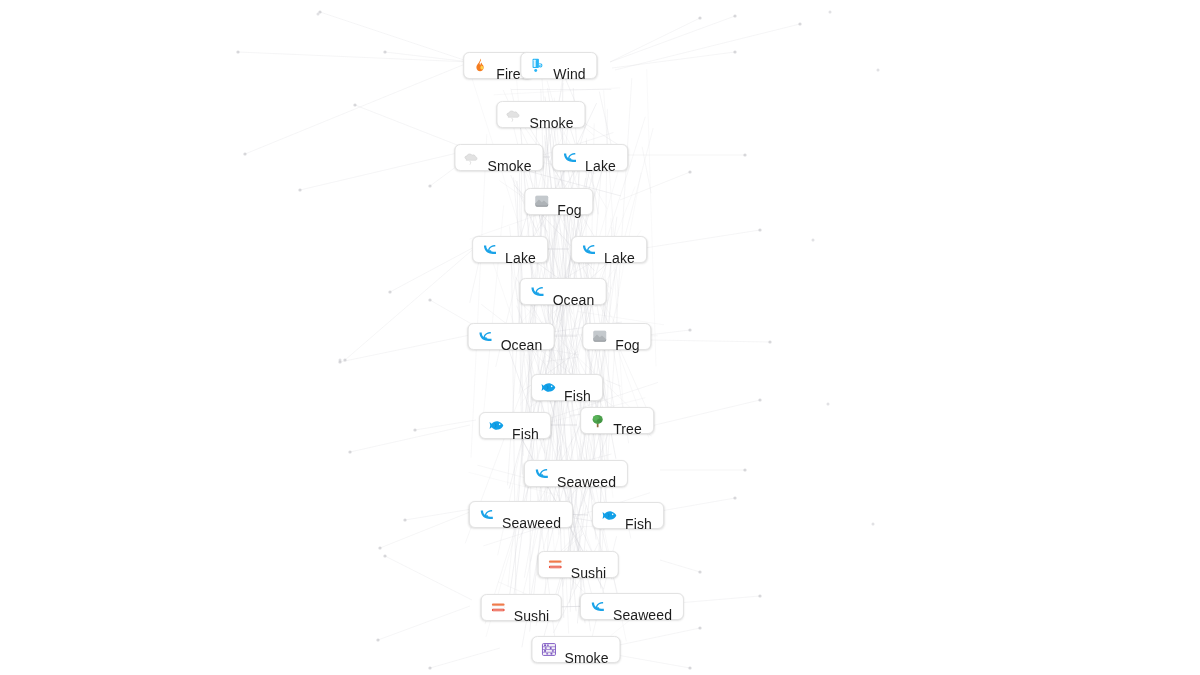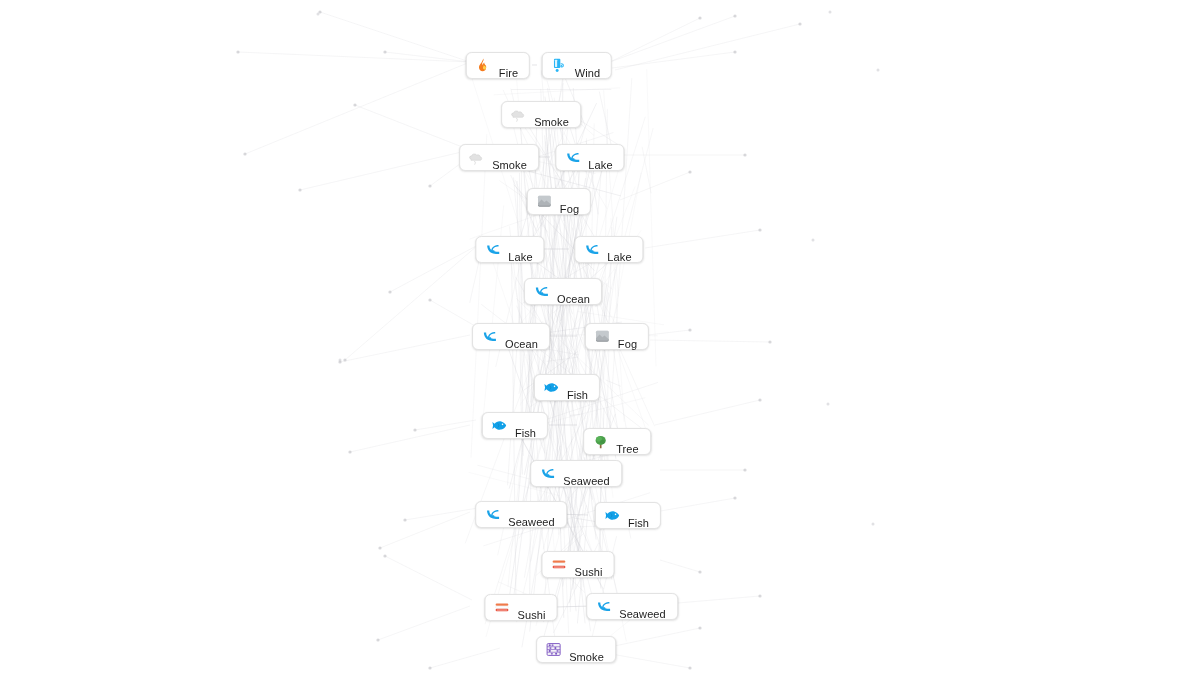--- a/index.html
+++ b/index.html
@@ -34,21 +34,21 @@
     border: 1px solid #e3e3e3;
     border-radius: 6px;
     box-shadow: 0 1px 2px rgba(0,0,0,0.10), 0 0 0 0.5px rgba(0,0,0,0.02);
     white-space: nowrap;
     transform: translateX(-50%);
     z-index: 5;
     user-select: none;
     cursor: pointer;
   }
   .node-label {
-    font-size: 11px;
+    font-size: 14px;
     line-height: 1;
     color: #1c1c1c;
     letter-spacing: 0.1px;
     margin-top: 16px;
   }
   .node-icon {
     width: 17px;
     height: 17px;
     flex: 0 0 17px;
     display: block;
@@ -351,21 +351,21 @@
   <div id="nodes">
       <div class="node" style="left: 498px; top: 52px;">
         <span class="node-icon">
           <svg viewBox="0 0 24 24">
             <path d="M12 2c1.2 3.6-1.6 4.8-1.6 7.2 0 1 .5 1.8 1.2 2.2-.2-1.6.6-2.9 1.7-3.6-.3 1.9 1.1 2.5 2 4 .6 1 .8 2 .8 2.9 0 3.2-2.5 5.3-5.1 5.3S5.9 17.9 5.9 14.7c0-4.3 3.6-5.2 6.1-12.7z" fill="#f57c1f"></path>
             <path d="M12 11.6c.9 1.3-.5 2.2-.5 3.6 0 1.3 1 2.3 2.1 2.3 1.3 0 2.2-1 2.2-2.5 0-2-1.7-2.6-3.8-3.4z" fill="#ffd24d"></path>
           </svg>
         </span>
         <span class="node-label">Fire</span>
       </div>
-      <div class="node" style="left: 577px; top: 52px;">
+      <div class="node" style="left: 559px; top: 52px;">
         <span class="node-icon">
           <svg viewBox="0 0 24 24">
             <rect x="4.5" y="2.5" width="9" height="13" rx="1.3" fill="#29b6f6"></rect>
             <rect x="6" y="4" width="3" height="10" rx="0.6" fill="#ffffff" opacity="0.85"></rect>
             <path d="M14.5 9.5c2.2 0 3.2 1.2 3.2 2.6 0 1.2-.9 2-1.9 2-.8 0-1.4-.5-1.4-1.2 0-.6.4-1 .9-1" stroke="#29b6f6" stroke-width="1.5" fill="none" stroke-linecap="round"></path>
             <circle cx="9" cy="19" r="2.1" fill="#29b6f6"></circle>
           </svg>
         </span>
         <span class="node-label">Wind</span>
       </div>
@@ -465,21 +465,21 @@
       <div class="node" style="left: 515px; top: 412px;">
         <span class="node-icon">
           <svg viewBox="0 0 24 24">
             <path d="M14.5 6.2c3.6.8 6.2 3.4 7 5.8-.8 2.4-3.4 5-7 5.8-3.9.9-7.6-1-9.3-3.5l-3.1 2.6.9-4.9-.9-4.9 3.1 2.6C7 7.2 10.6 5.3 14.5 6.2z" fill="#11a0e8"></path>
             <circle cx="16.4" cy="10.4" r="1.1" fill="#ffffff"></circle>
             <path d="M10 9.5c1.6 1.6 1.6 3.4 0 5" stroke="#0b87c6" stroke-width="1.1" fill="none" stroke-linecap="round"></path>
           </svg>
         </span>
         <span class="node-label">Fish</span>
       </div>
-      <div class="node" style="left: 617px; top: 428px;">
+      <div class="node" style="left: 617px; top: 407px;">
         <span class="node-icon">
           <svg viewBox="0 0 24 24">
             <rect x="10.8" y="15" width="2.4" height="6.5" rx="0.5" fill="#8d6a3f"></rect>
             <ellipse cx="12" cy="10.5" rx="7.2" ry="6.3" fill="#4ca04c"></ellipse>
             <ellipse cx="9.6" cy="8.6" rx="4.2" ry="3.6" fill="#5cb85c" opacity="0.75"></ellipse>
             <ellipse cx="14.4" cy="12.4" rx="3.6" ry="3" fill="#3e8e3e" opacity="0.6"></ellipse>
           </svg>
         </span>
         <span class="node-label">Tree</span>
       </div>

